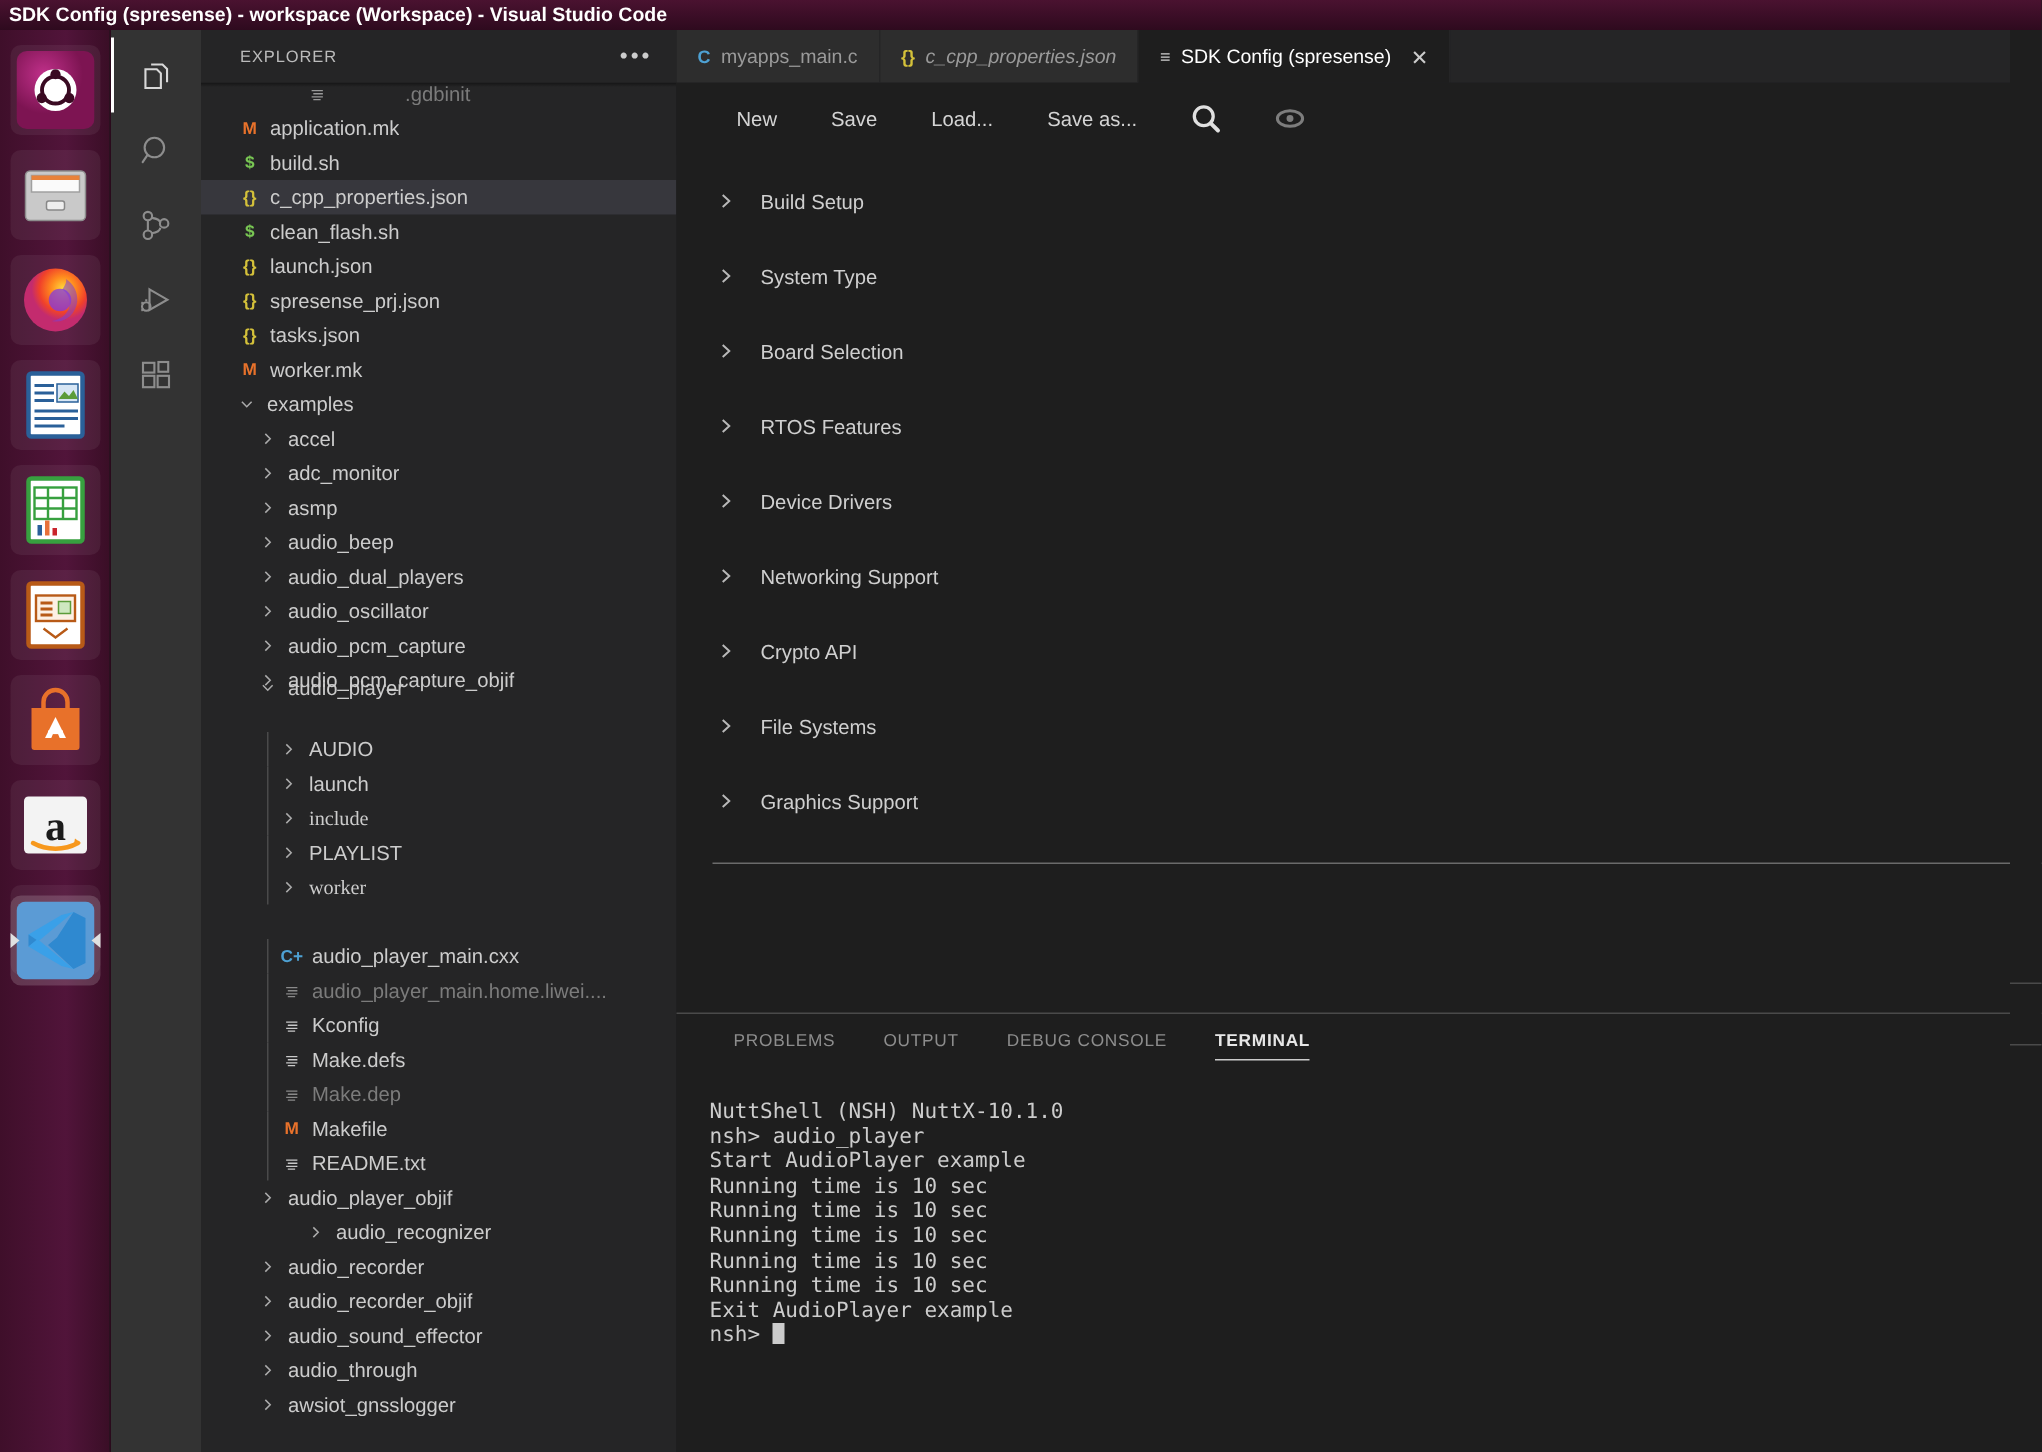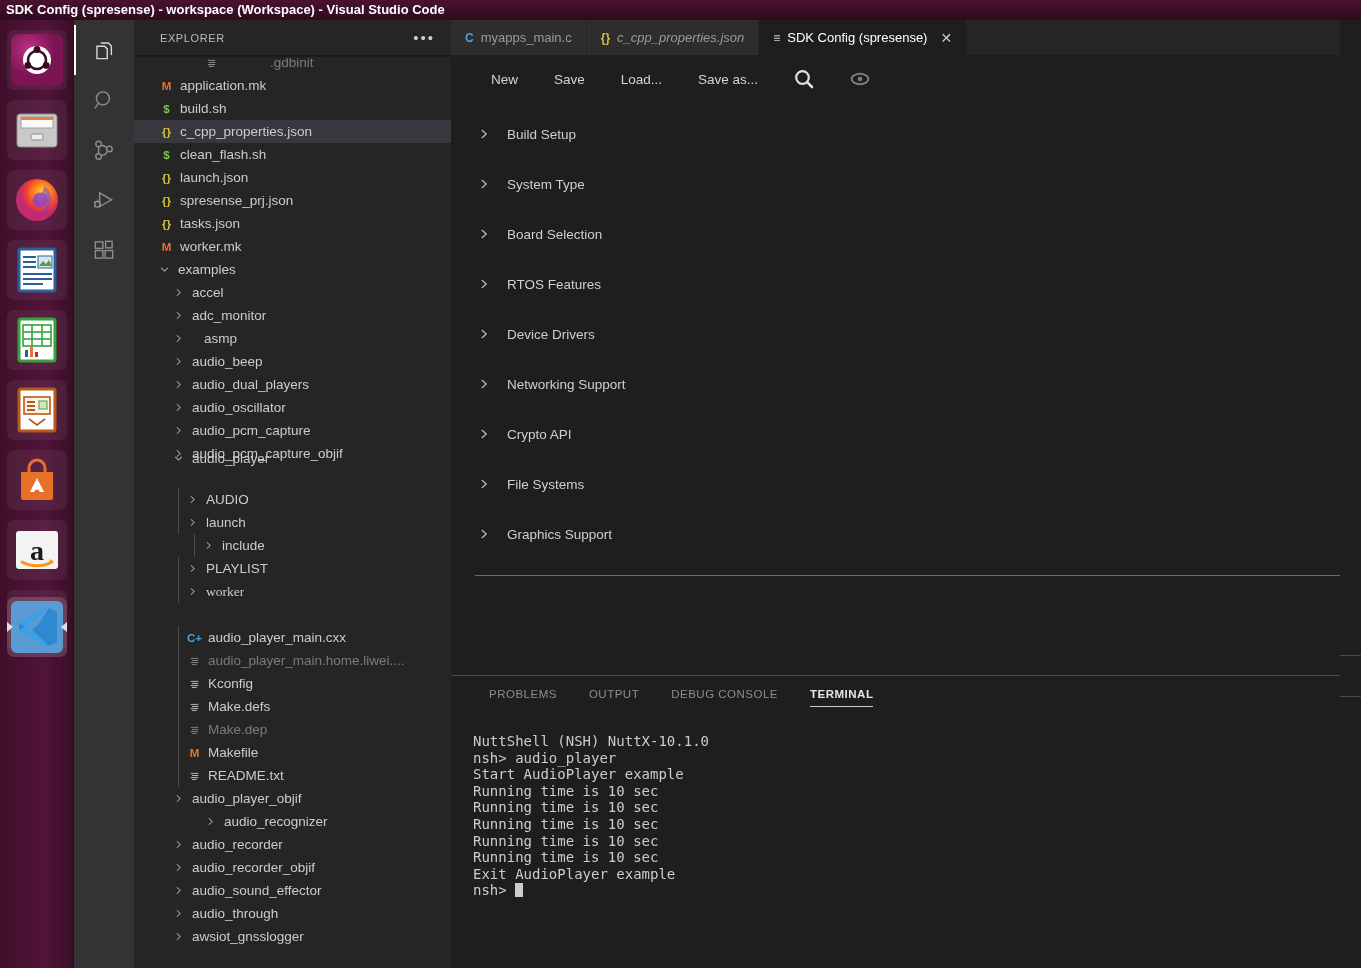--- a/index.html
+++ b/index.html
@@ -376,21 +376,21 @@
         </svg>
         <span style="display:inline-block;width:4px;flex:0 0 4px"></span>
         <span class="lbl" style="margin-left: 0px;">adc_monitor</span>
       </div>
       <div class="row" style="position: absolute; left: 0px; right: 0px; top: 272px;">
         <span style="display:inline-block;width:38px;flex:0 0 38px"></span>
         <svg class="chev" viewBox="0 0 16 16">
           <path d="M6 4 L10 8 L6 12" fill="none" stroke="#c3c3c3" stroke-width="1.25"></path>
         </svg>
         <span style="display:inline-block;width:4px;flex:0 0 4px"></span>
-        <span class="lbl" style="margin-left: 12px;">asmp</span>
+        <span class="lbl" style="margin-left: 0px;">asmp</span>
       </div>
       <div class="row" style="position: absolute; left: 0px; right: 0px; top: 295px;">
         <span style="display:inline-block;width:38px;flex:0 0 38px"></span>
         <svg class="chev" viewBox="0 0 16 16">
           <path d="M6 4 L10 8 L6 12" fill="none" stroke="#c3c3c3" stroke-width="1.25"></path>
         </svg>
         <span style="display:inline-block;width:4px;flex:0 0 4px"></span>
         <span class="lbl" style="margin-left: 0px;">audio_beep</span>
       </div>
       <div class="row" style="position: absolute; left: 0px; right: 0px; top: 318px;">
@@ -444,21 +444,21 @@
       </div>
       <div class="row" style="position: absolute; left: 0px; right: 0px; top: 456px;">
         <span class="guide" style="left:44px"></span>
         <span style="display:inline-block;width:52px;flex:0 0 52px"></span>
         <svg class="chev" viewBox="0 0 16 16">
           <path d="M6 4 L10 8 L6 12" fill="none" stroke="#c3c3c3" stroke-width="1.25"></path>
         </svg>
         <span style="display:inline-block;width:4px;flex:0 0 4px"></span>
         <span class="lbl" style="margin-left: 0px;">launch</span>
       </div>
-      <div class="row" style="position: absolute; left: 16px; right: 0px; top: 479px;">
+      <div class="row" style="position: absolute; left: 0px; right: 0px; top: 479px; font-family: Liberation Serif, serif;">
         <span class="guide" style="left:44px"></span>
         <span style="display:inline-block;width:52px;flex:0 0 52px"></span>
         <svg class="chev" viewBox="0 0 16 16">
           <path d="M6 4 L10 8 L6 12" fill="none" stroke="#c3c3c3" stroke-width="1.25"></path>
         </svg>
         <span style="display:inline-block;width:4px;flex:0 0 4px"></span>
         <span class="lbl" style="margin-left: 0px;">include</span>
       </div>
       <div class="row" style="position: absolute; left: 0px; right: 0px; top: 502px;">
         <span class="guide" style="left:44px"></span>

